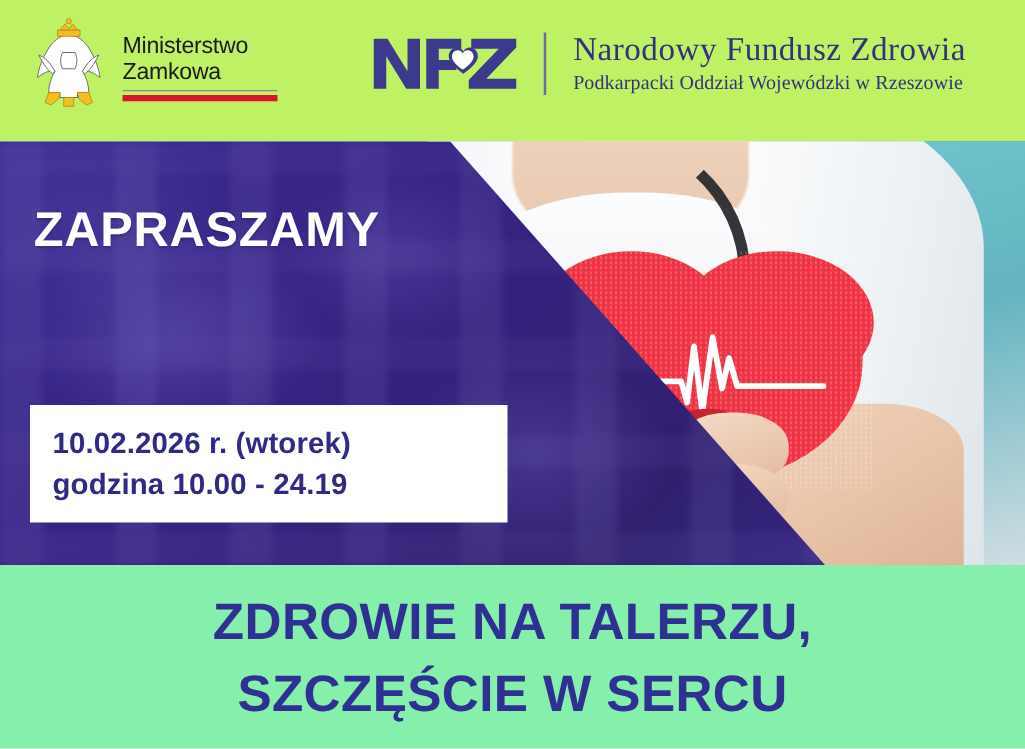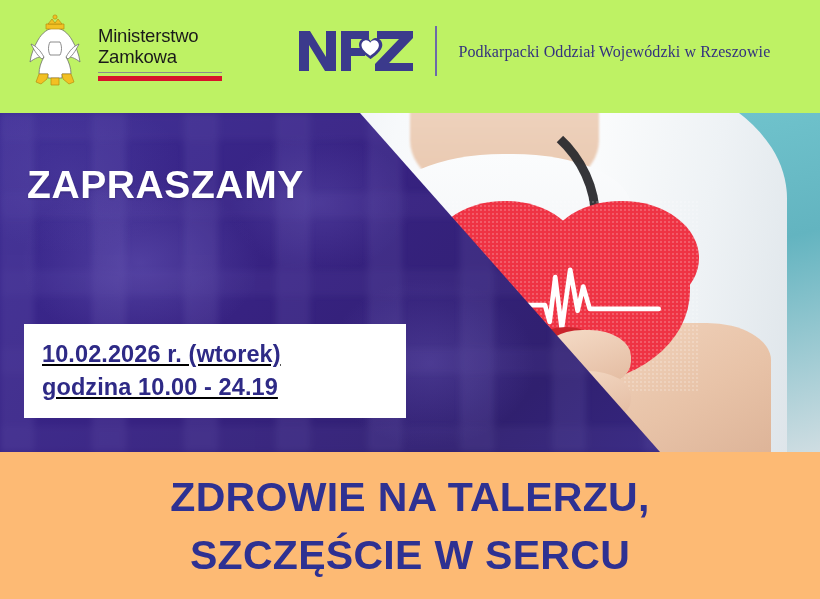--- a/index.html
+++ b/index.html
@@ -80,25 +80,25 @@
       background:repeating-linear-gradient(90deg, rgba(160,148,220,.55) 0 34px, rgba(0,0,0,0) 34px 92px),
                  repeating-linear-gradient(0deg, rgba(150,138,215,.35) 0 26px, rgba(0,0,0,0) 26px 78px);
       filter:blur(3px);
       clip-path:polygon(0 0, 360px 0, 660px 339px, 0 339px);}
 
   .zapraszamy{position:absolute;left:27px;top:52px;font-size:39px;font-weight:bold;color:#ffffff;
       letter-spacing:0.6px;line-height:1;text-shadow:0 1px 2px rgba(0,0,0,.18);}
   .addr{position:absolute;left:27px;top:169px;font-size:27px;font-weight:bold;color:#ffffff;letter-spacing:0.2px;}
 
   .datebox{position:absolute;left:24px;top:211px;width:382px;height:94px;background:#ffffff;
-      display:flex;flex-direction:column;justify-content:center;padding-left:18px;box-sizing:border-box;text-decoration:underline;}
+      display:flex;flex-direction:column;justify-content:center;padding-left:18px;box-sizing:border-box;}
   .dline{font-size:23.5px;font-weight:bold;color:#2e2a86;line-height:1.42;letter-spacing:0.1px;}
 
   
-  .footer{position:absolute;left:0;top:452px;width:820px;height:147px;background:#fdba74;
+  .footer{position:absolute;left:0;top:452px;width:820px;height:147px;background:#86efac;
       display:flex;flex-direction:column;align-items:center;justify-content:flex-start;padding-top:16px;box-sizing:border-box;}
   .hl{font-size:41px;font-weight:bold;color:#2e3192;letter-spacing:0.3px;line-height:1.42;text-align:center;white-space:nowrap;}
 </style>
 </head>
 <body>
 
 <div class="poster">
 
   <div class="header">
 
@@ -134,20 +134,21 @@
         <g fill="#3b3a8c">
           <path d="M2 6 h11 l16 26 V6 h10 v40 h-11 L12 20 v26 H2 Z"></path>
           <path d="M44 6 h28 v8 H54 v9 h14 v8 H54 v15 H44 Z"></path>
           <path d="M80 6 h36 v7 L92 38 h24 v8 H78 v-7 L102 14 H80 Z"></path>
         </g>
         <path d="M62 20 c0-4 3-7 6.5-7 c2.3 0 4.2 1.3 5.2 3.2 c1-1.9 2.9-3.2 5.2-3.2 c3.5 0 6.4 3 6.4 7 c0 6.5-11.6 14-11.6 14 S62 26.5 62 20 Z" fill="#3b3a8c"></path>
         <path d="M64.5 20.4 c0-3 2.1-5.2 4.7-5.2 c1.8 0 3.2 1 4 2.5 c.8-1.5 2.2-2.5 4-2.5 c2.6 0 4.7 2.2 4.7 5.2 c0 4.8-8.7 10.3-8.7 10.3 S64.5 25.2 64.5 20.4 Z" fill="#ffffff"></path>
       </svg>
       <div class="nfz-div"></div>
       <div class="nfz-words">
+        <div class="nfz-w1">Narodowy Fundusz Zdrowia</div>
         <div class="nfz-w2">Podkarpacki Oddział Wojewódzki w Rzeszowie</div>
       </div>
     </div>
   </div>
 
   <div class="banner">
 
     <div class="photo">
       <div class="coat"></div>
       <div class="neck"></div>

